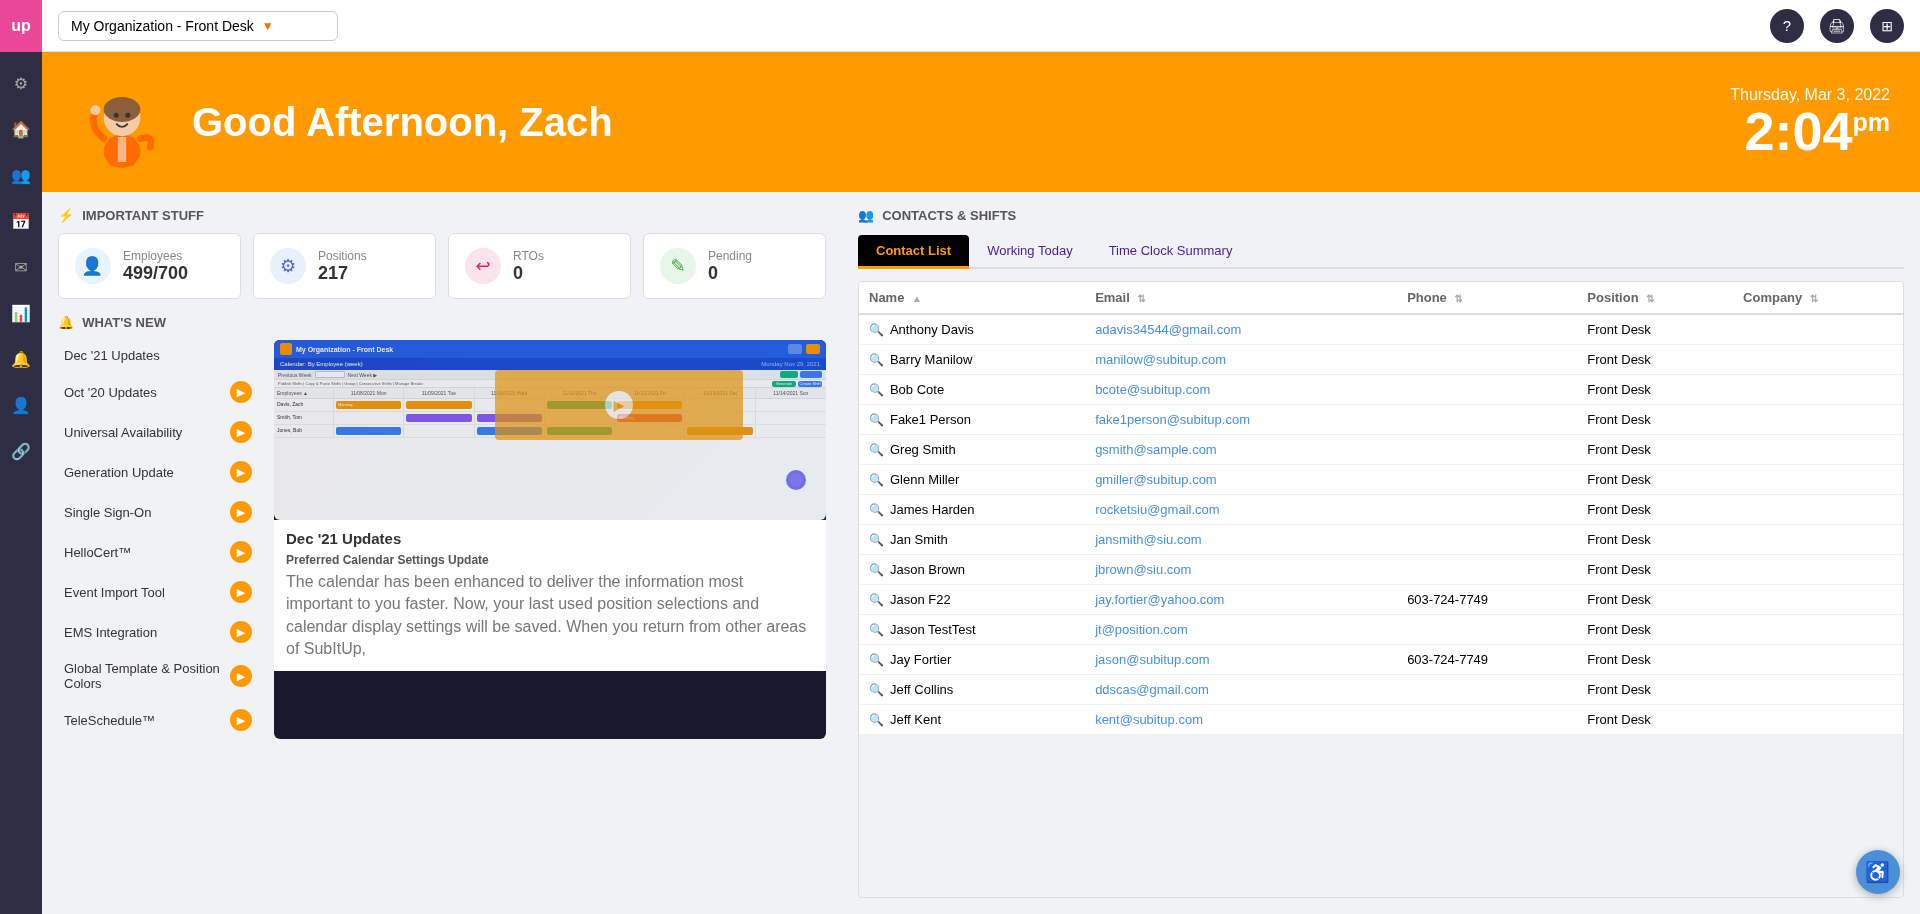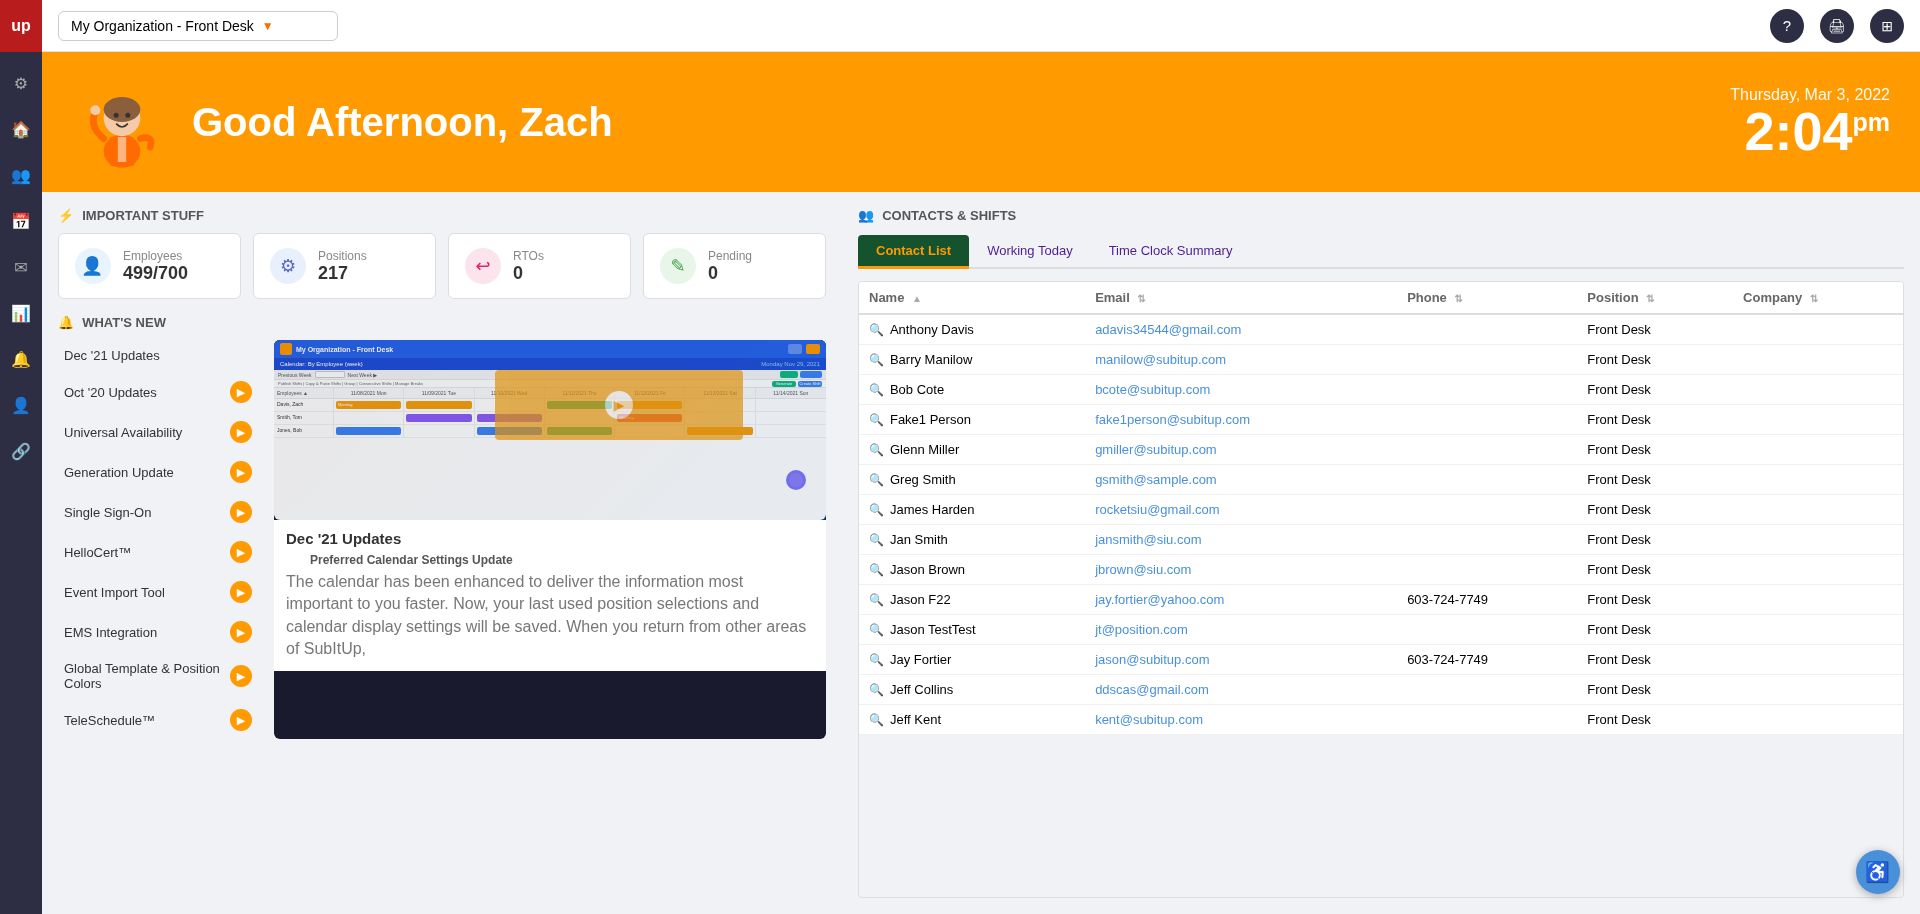--- a/index.html
+++ b/index.html
@@ -12,21 +12,21 @@
       display: flex;
       flex-direction: column;
       align-items: center;
       padding-top: 0;
       z-index: 10;
       flex-shrink: 0;
     }
     .sidebar-logo {
       width: 42px;
       height: 52px;
-      background: #b91c1c;
+      background: #ec4899;
       display: flex;
       align-items: center;
       justify-content: center;
       color: white;
       font-weight: bold;
       font-size: 18px;
       cursor: pointer;
     }
     .sidebar-icon {
       width: 42px;
@@ -216,21 +216,21 @@
       background: linear-gradient(135deg, #1a1a2e 0%, #16213e 50%, #0f3460 100%);
       position: relative;
       overflow: hidden;
     }
 
     .video-desc {
       padding: 10px 12px;
       background: white;
     }
     .video-title { font-size: 15px; font-weight: bold; color: #333; margin-bottom: 6px; }
-    .video-subtitle { font-size: 12px; font-weight: 600; color: #555; margin-bottom: 4px; margin-left: 24px; }
+    .video-subtitle { font-size: 12px; font-weight: 600; color: #555; margin-bottom: 4px; }
     .video-text { font-size: 16px; color: #777; line-height: 1.4; }
 
     
     .right-panel {
       flex: 1;
       padding: 16px;
       overflow: hidden;
       display: flex;
       flex-direction: column;
     }
@@ -257,21 +257,21 @@
       cursor: pointer;
       color: #4c1d95;
       border-bottom: 3px solid transparent;
       margin-bottom: -2px;
       white-space: nowrap;
     }
     .tab.active {
       color: #ff9a00;
       border-bottom: 3px solid #ff9a00;
       font-weight: 600;
-      background: #14532d;
+      background: #000000;
       border-radius: 4px 4px 0 0;
     }
 
     .search-row {
       display: flex;
       justify-content: flex-end;
       margin-bottom: 8px;
       align-items: center;
       gap: 8px;
     }
@@ -686,35 +686,35 @@
     </td>
     <td>
       <a class="contact-email" href="mailto:fake1person@subitup.com">fake1person@subitup.com</a>
     </td>
     <td></td>
     <td>Front Desk</td>
     <td></td>
   </tr>
               <tr>
     <td>
+      <span class="contact-icon">🔍</span>Greg Smith
+    </td>
+    <td>
+      <a class="contact-email" href="mailto:gsmith@sample.com">gsmith@sample.com</a>
+    </td>
+    <td></td>
+    <td>Front Desk</td>
+    <td></td>
+  </tr>
+              <tr>
+    <td>
       <span class="contact-icon">🔍</span>Glenn Miller
     </td>
     <td>
       <a class="contact-email" href="mailto:gmiller@subitup.com">gmiller@subitup.com</a>
-    </td>
-    <td></td>
-    <td>Front Desk</td>
-    <td></td>
-  </tr>
-              <tr>
-    <td>
-      <span class="contact-icon">🔍</span>Greg Smith
-    </td>
-    <td>
-      <a class="contact-email" href="mailto:gsmith@sample.com">gsmith@sample.com</a>
     </td>
     <td></td>
     <td>Front Desk</td>
     <td></td>
   </tr>
               <tr>
     <td>
       <span class="contact-icon">🔍</span>James Harden
     </td>
     <td>

